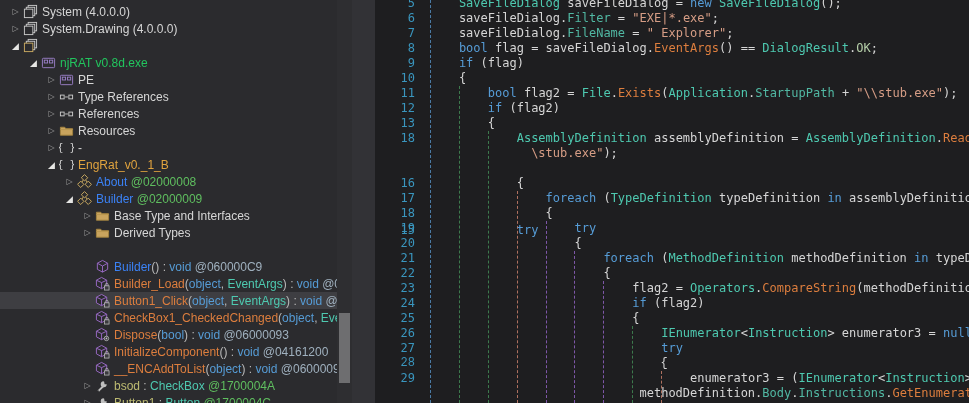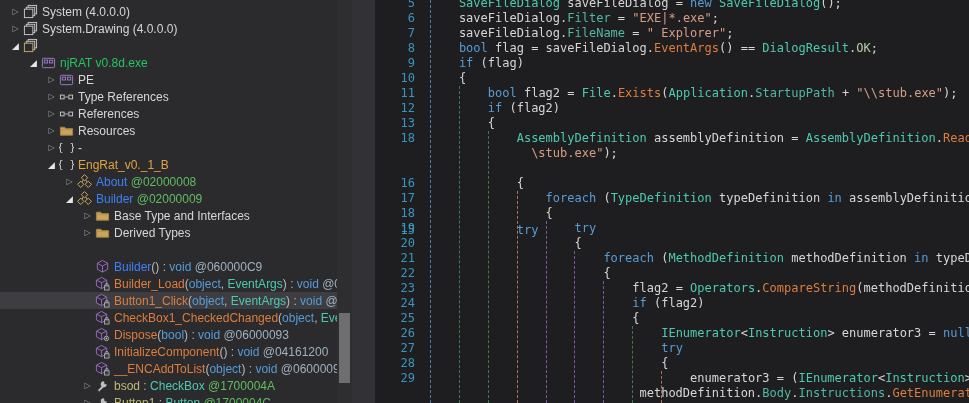--- a/index.html
+++ b/index.html
@@ -306,17 +306,17 @@
       <div class="crow" style="top: 206px;"><span class="ln">18</span><span class="ct" style="padding-left: 16ch;"><span class="c-pl">{</span></span></div>
       <div class="crow" style="top: 221px;"><span class="ln">19</span><span class="ct" style="padding-left: 20ch;"><span class="c-kw">try</span></span></div>
       <div class="crow" style="top: 236px;"><span class="ln">20</span><span class="ct" style="padding-left: 20ch;"><span class="c-pl">{</span></span></div>
       <div class="crow" style="top: 251px;"><span class="ln">21</span><span class="ct" style="padding-left: 24ch;"><span class="c-kw">foreach</span><span class="c-pl"> (</span><span class="c-ty">MethodDefinition</span><span class="c-pl"> methodDefinition </span><span class="c-kw">in</span><span class="c-pl"> typeDefinition.</span></span></div>
       <div class="crow" style="top: 266px;"><span class="ln">22</span><span class="ct" style="padding-left: 24ch;"><span class="c-pl">{</span></span></div>
       <div class="crow" style="top: 281px;"><span class="ln">23</span><span class="ct" style="padding-left: 28ch;"><span class="c-pl">flag2 = </span><span class="c-ty">Operators</span><span class="c-pl">.</span><span class="c-me">CompareString</span><span class="c-pl">(methodDefinition.</span></span></div>
       <div class="crow" style="top: 296px;"><span class="ln">24</span><span class="ct" style="padding-left: 28ch;"><span class="c-kw">if</span><span class="c-pl"> (flag2)</span></span></div>
       <div class="crow" style="top: 311px;"><span class="ln">25</span><span class="ct" style="padding-left: 28ch;"><span class="c-pl">{</span></span></div>
       <div class="crow" style="top: 326px;"><span class="ln">26</span><span class="ct" style="padding-left: 32ch;"><span class="c-ty">IEnumerator</span><span class="c-pl">&lt;</span><span class="c-ty">Instruction</span><span class="c-pl">&gt; enumerator3 = </span><span class="c-kw">null</span></span></div>
       <div class="crow" style="top: 341px;"><span class="ln">27</span><span class="ct" style="padding-left: 32ch;"><span class="c-kw">try</span></span></div>
-      <div class="crow" style="top: 356px;"><span class="ln">28</span><span class="ct" style="padding-left: 32ch;"><span class="c-pl">{</span></span></div>
+      <div class="crow" style="top: 356px; font-family: Liberation Mono, monospace;"><span class="ln">28</span><span class="ct" style="padding-left: 32ch;"><span class="c-pl">{</span></span></div>
       <div class="crow" style="top: 371px;"><span class="ln">29</span><span class="ct" style="padding-left: 36ch;"><span class="c-pl">enumerator3 = (</span><span class="c-ty">IEnumerator</span><span class="c-pl">&lt;</span><span class="c-ty">Instruction</span><span class="c-pl">&gt;)</span></span></div>
       <div class="crow" style="top: 386px;"><span class="ln"></span><span class="ct" style="padding-left: 29ch;"><span class="c-pl">methodDefinition.</span><span class="c-pr">Body</span><span class="c-pl">.</span><span class="c-pr">Instructions</span><span class="c-pl">.</span><span class="c-me">GetEnumerator</span></span></div>
     </div>
 </div>
 
 </body></html>

